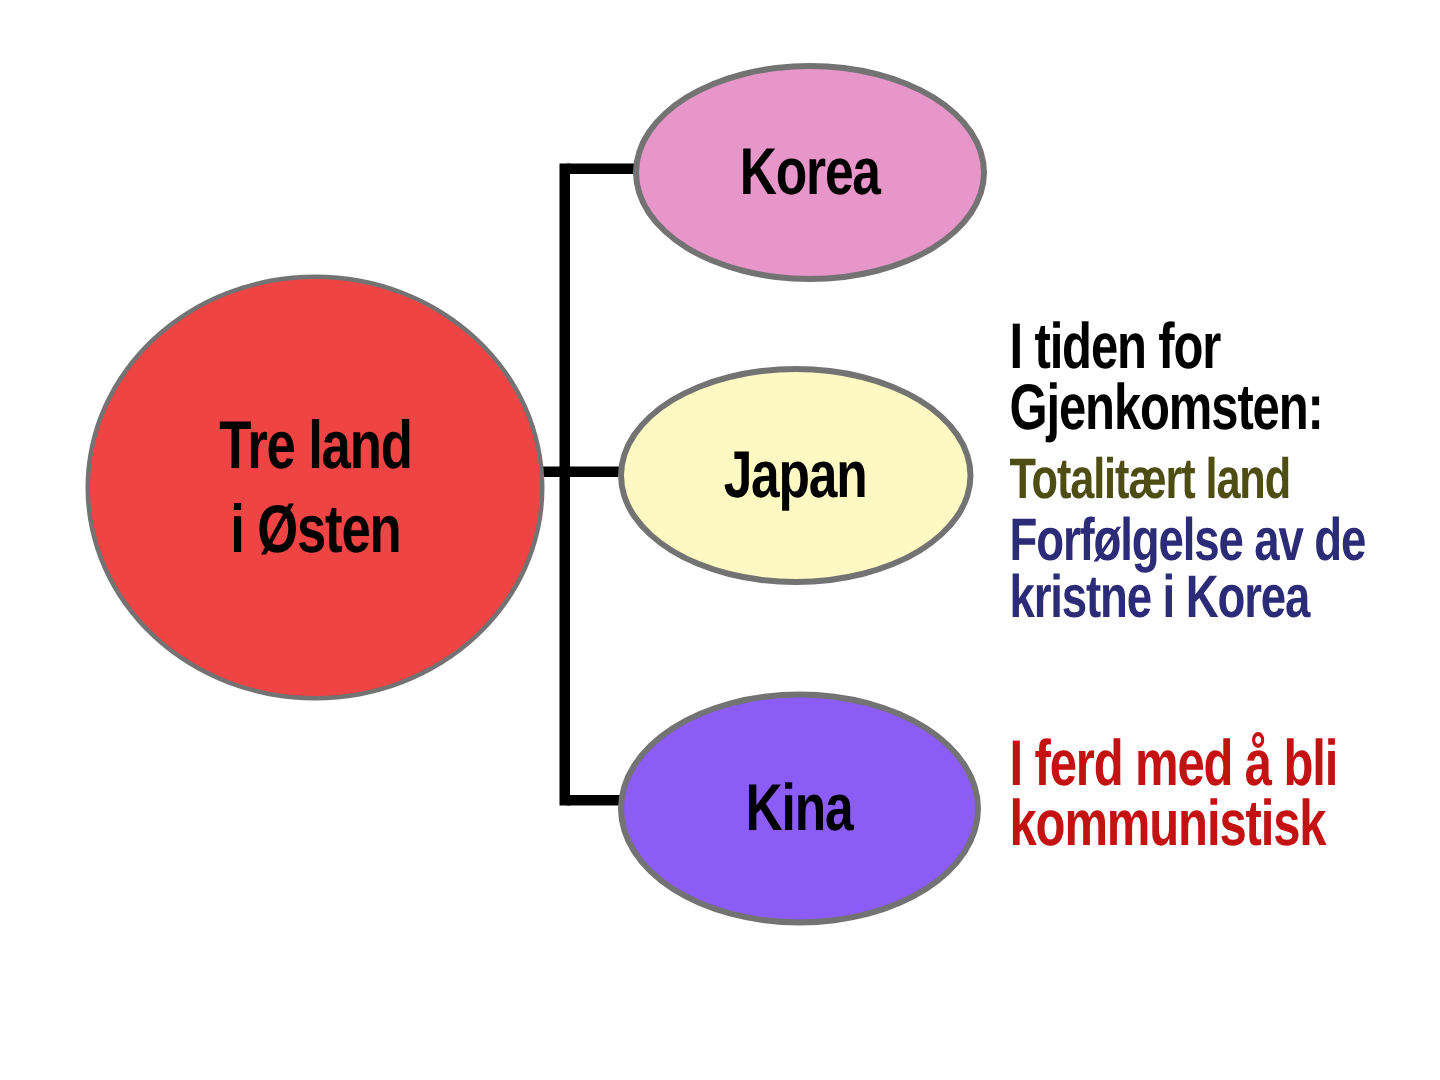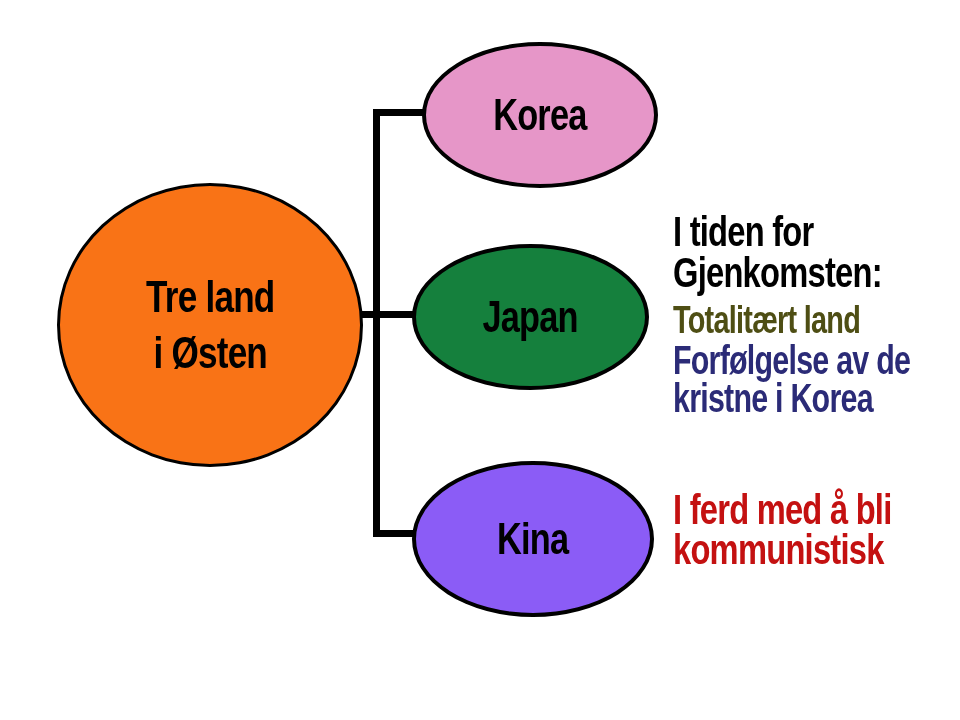--- a/index.html
+++ b/index.html
@@ -11,21 +11,21 @@
   #stage {
     position: relative;
     width: 960px;
     height: 720px;
     background: #ffffff;
     overflow: hidden;
   }
   
   .node {
     position: absolute;
-    border: 4px solid #000000;
+    border: 4px solid #737373;
     border-radius: 50%;
     box-sizing: border-box;
     display: flex;
     align-items: center;
     justify-content: center;
   }
   #root-node {
     left: 57px; top: 183px;
     width: 306px; height: 284px;
     border-width: 3px;
@@ -74,32 +74,32 @@
 </head>
 <body>
 
 <div id="stage">
 
   <div class="line" id="line-vertical"></div>
   <div class="line" id="line-top"></div>
   <div class="line" id="line-mid"></div>
   <div class="line" id="line-bottom"></div>
 
-  <div class="node" id="root-node" style="background: #f97316;">
+  <div class="node" id="root-node" style="background: #ef4444;">
     <div class="cond node-label" id="root-label">
       <span>Tre land</span>
       <span>i Østen</span>
     </div>
   </div>
 
   <div class="node" id="node-korea" style="background: rgb(230, 150, 200);">
     <div class="cond node-label">Korea</div>
   </div>
 
-  <div class="node" id="node-japan" style="background: #15803d;">
+  <div class="node" id="node-japan" style="background: #fef9c3;">
     <div class="cond node-label">Japan</div>
   </div>
 
   <div class="node" id="node-kina" style="background: #8b5cf6;">
     <div class="cond node-label">Kina</div>
   </div>
 
   <div class="cond annotation" id="ann-gjenkomsten" style="color: rgb(0, 0, 0);">
     <span>I tiden for</span>
     <span>Gjenkomsten:</span>

